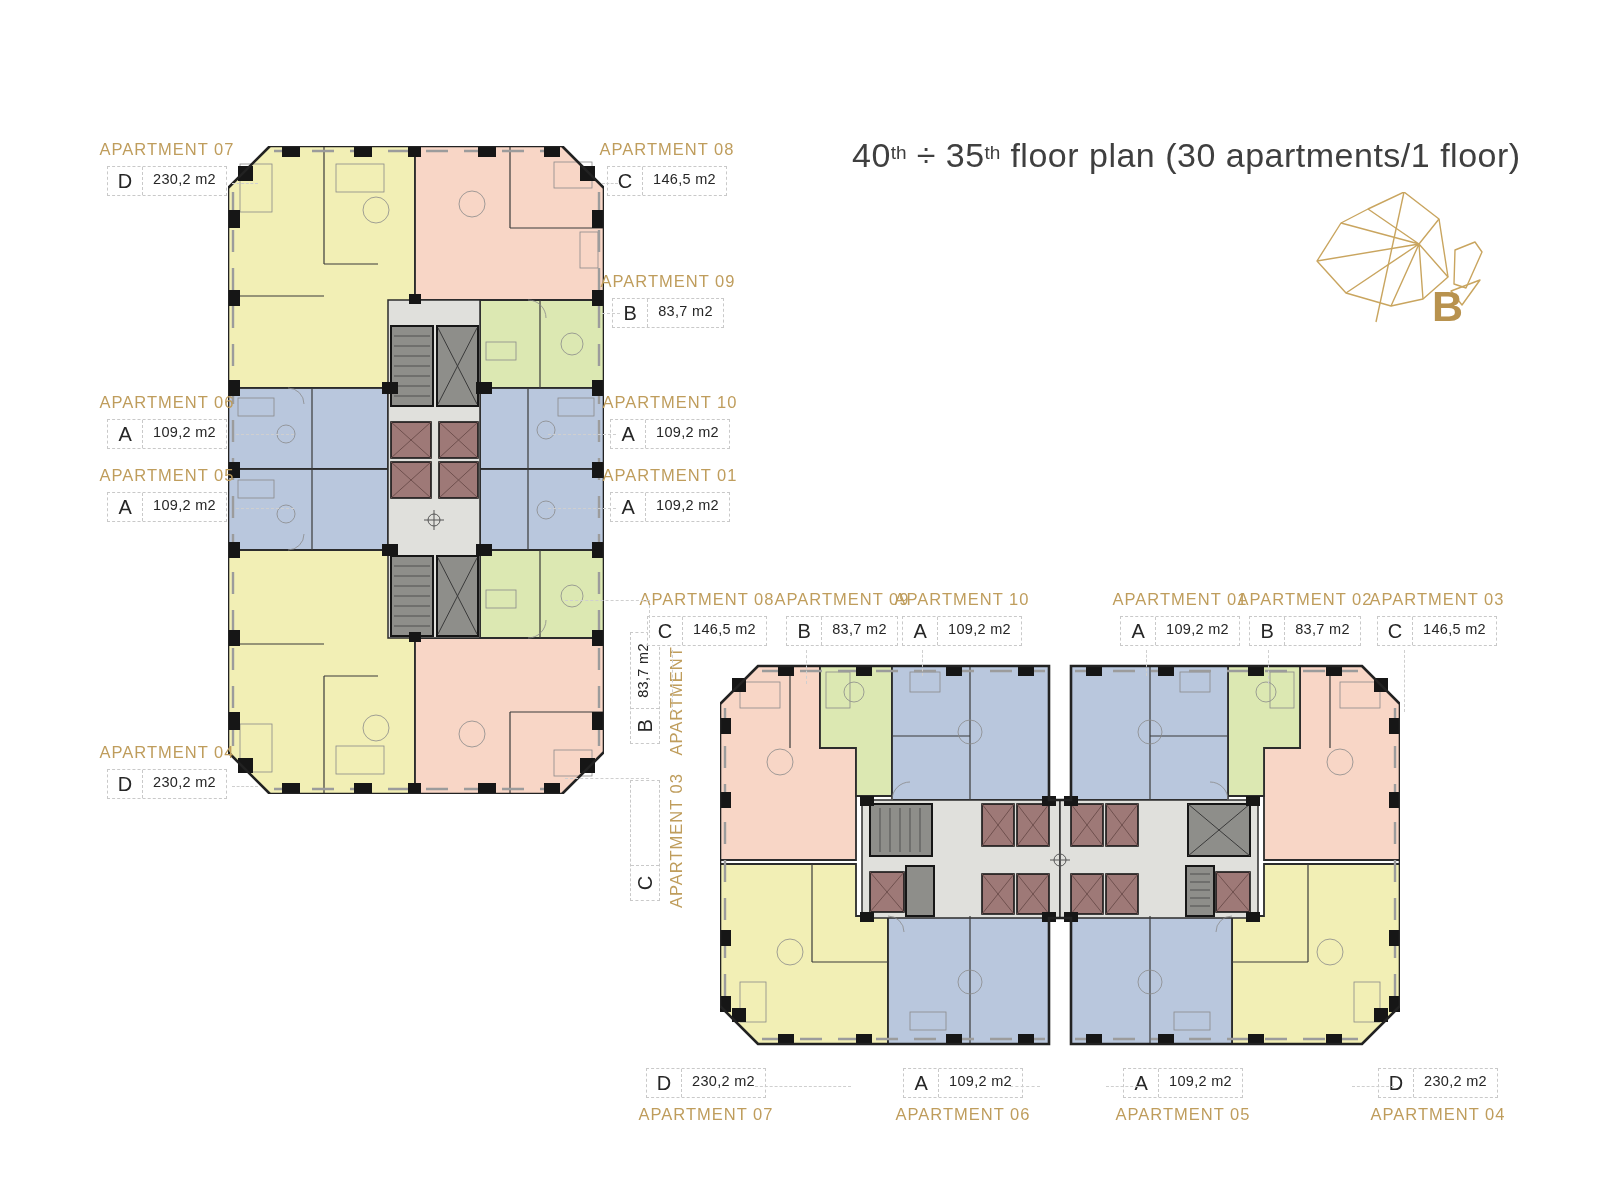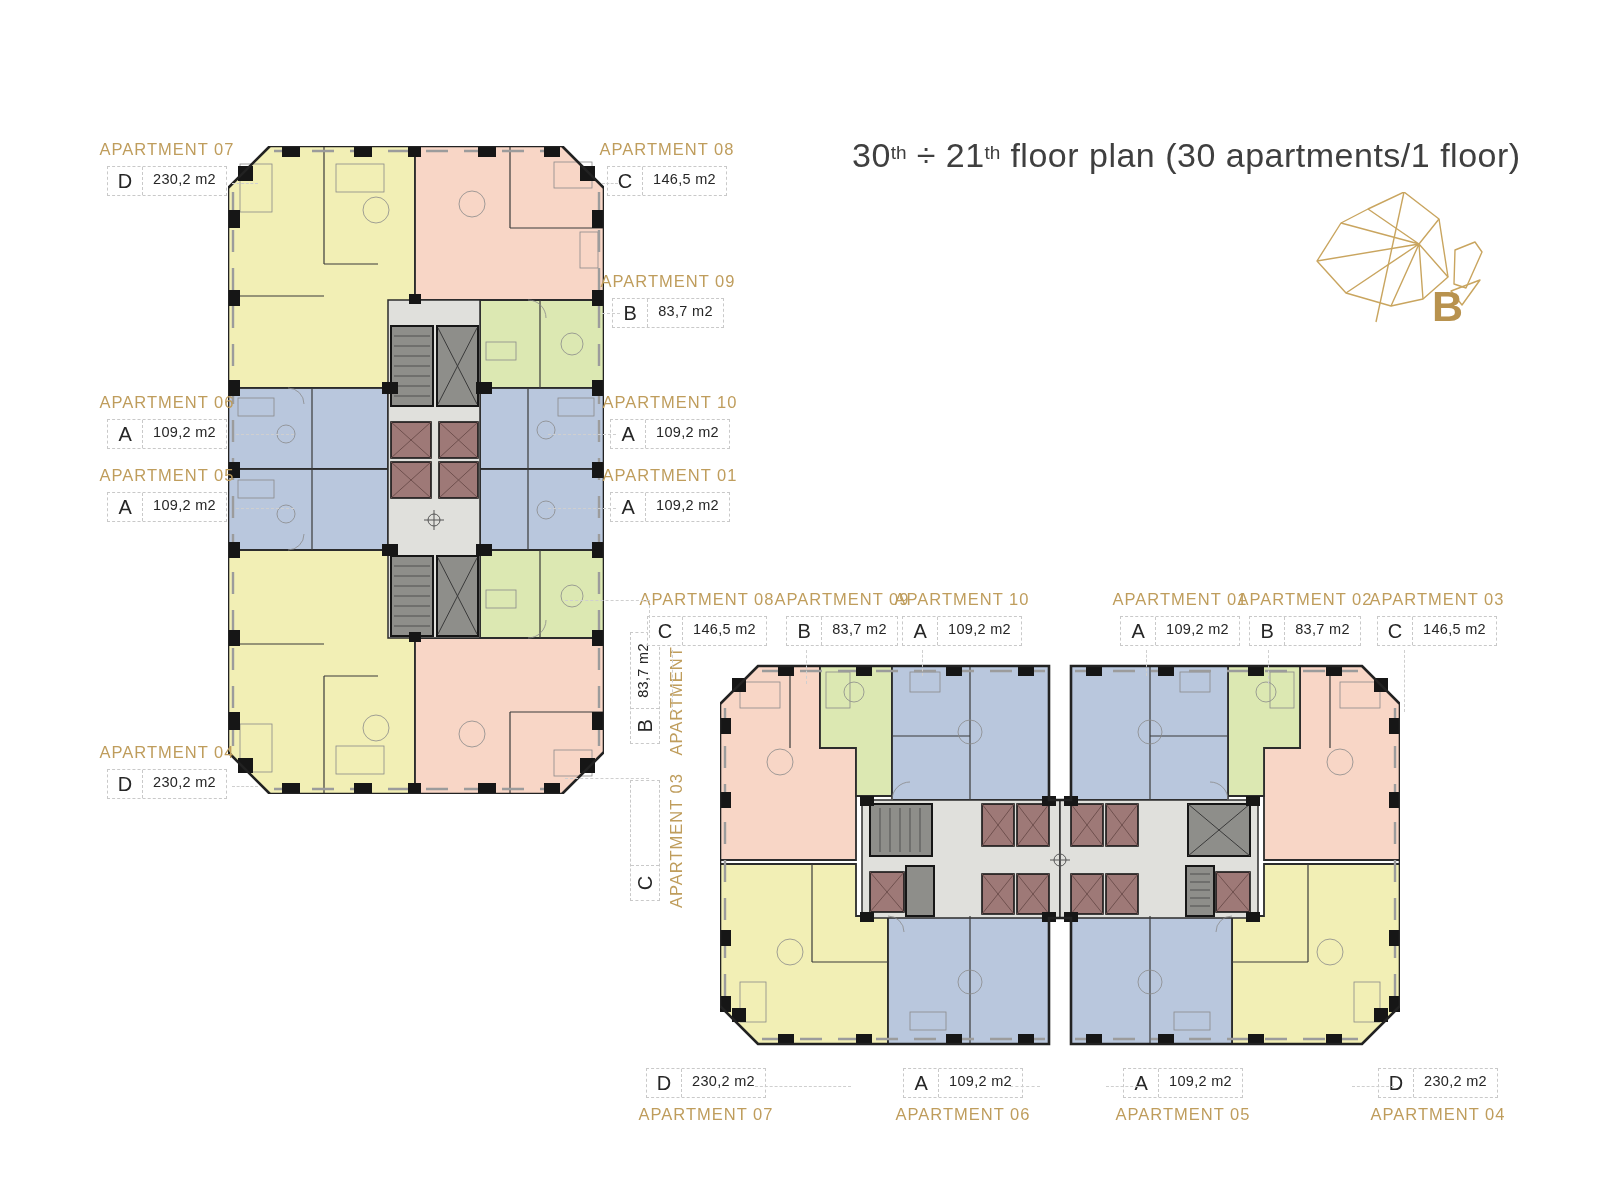--- a/index.html
+++ b/index.html
@@ -25,21 +25,21 @@
   .leader-v{position:absolute;border-left:1.5px dashed #cfcfcf;width:0;}
   svg{position:absolute;}
   #logo-b{position:absolute;left:1432px;top:282px;font-size:43px;font-weight:bold;
           color:#b8924e;letter-spacing:0;}
 </style>
 </head>
 <body>
 
 <div id="page">
 
-  <div id="title"><span>30</span><sup>th</sup><span> ÷ </span><span>21</span><sup>th</sup><span> floor plan (30 apartments/1 floor)</span></div>
+  <div id="title"><span>40</span><sup>th</sup><span> ÷ </span><span>35</span><sup>th</sup><span> floor plan (30 apartments/1 floor)</span></div>
 
   <svg style="left:1305px;top:192px" width="190" height="145" viewBox="0 0 190 145">
     <g stroke="#c9a55f" stroke-width="1.4" fill="none" stroke-linejoin="round">
       <path d="M63,17 L36,31 L12,69 L41,101 L86,114 L118,107 L143,85 L134,27 L99,0 Z"></path>
       <path d="M114,52 L63,17 M114,52 L36,31 M114,52 L12,69 M114,52 L41,101 M114,52 L86,114 M114,52 L118,107 M114,52 L143,85 M114,52 L134,27"></path>
       <path d="M99,0 L71,130"></path>
       <path d="M150,58 L170,50 L177,60 L161,96 L149,92 Z"></path>
       <path d="M146,99 L175,88 L157,113 Z"></path>
     </g>
   </svg>

